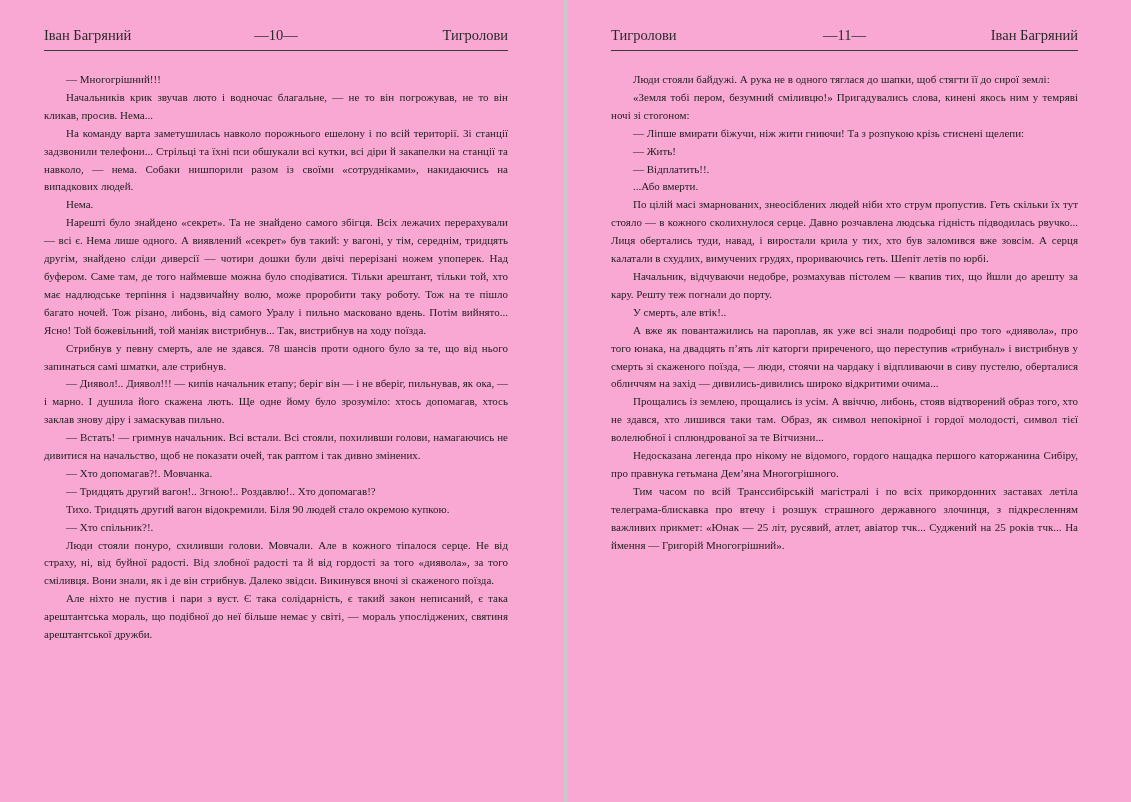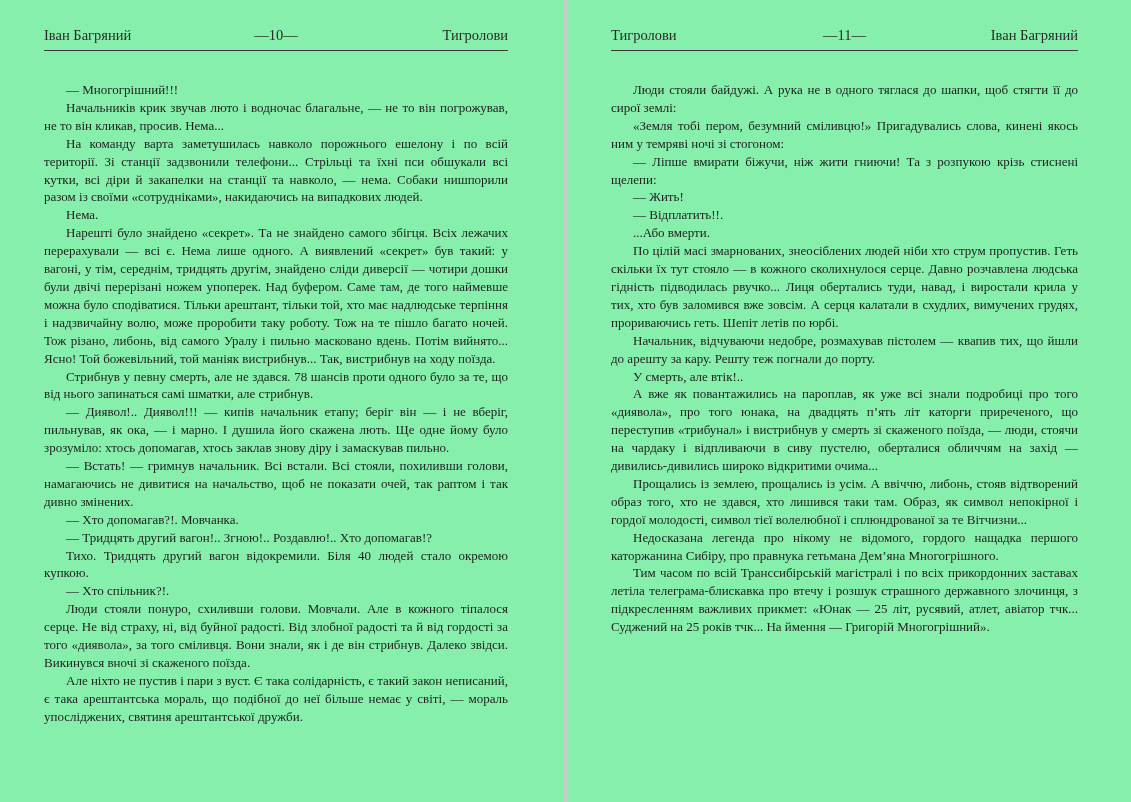--- a/index.html
+++ b/index.html
@@ -13,21 +13,21 @@
     display: flex;
     width: 1131px;
     height: 802px;
     background: #ffffff;
     font-family: "Liberation Serif", "DejaVu Serif", serif;
     color: #1e1e1e;
   }
   .page {
     box-sizing: border-box;
     overflow: hidden;
-    background: #86efac;
+    background: #f9a8d4;
   }
   .page.left  { width: 564px; padding: 27px 56px 0 44px; }
   .page.right { width: 563px; padding: 27px 53px 0 43px; }
   .spine {
     width: 4px;
     height: 802px;
     background: #c9c9c9;
     flex: none;
   }
   .running-head {
@@ -36,22 +36,22 @@
     font-size: 14.5px;
     line-height: 17px;
     color: #2a2a2a;
     border-bottom: 1px solid #3a3a3a;
     padding-bottom: 6px;
   }
   .rh-left   { flex: 1; text-align: left; }
   .rh-center { flex: none; }
   .rh-right  { flex: 1; text-align: right; }
   .page-body {
-    margin-top: 30px;
-    font-size: 13px;
+    margin-top: 20px;
+    font-size: 11px;
     line-height: 17.9px;
     text-align: justify;
   }
   .page-body p {
     margin: 0;
     padding: 0;
     text-indent: 22px;
   }
 </style>
 </head>
@@ -69,21 +69,21 @@
       <p>— Многогрішний!!!</p>
       <p>Начальників крик звучав люто і водночас благальне, — не то він погрожував, не то він кликав, просив. Нема...</p>
       <p>На команду варта заметушилась навколо порожнього ешелону і по всій території. Зі станції задзвонили телефони... Стрільці та їхні пси обшукали всі кутки, всі діри й закапелки на станції та навколо, — нема. Собаки нишпорили разом із своїми «сотрудніками», накидаючись на випадкових людей.</p>
       <p>Нема.</p>
       <p>Нарешті було знайдено «секрет». Та не знайдено самого збігця. Всіх лежачих перерахували — всі є. Нема лише одного. А виявлений «секрет» був такий: у вагоні, у тім, середнім, тридцять другім, знайдено сліди диверсії — чотири дошки були двічі перерізані ножем упоперек. Над буфером. Саме там, де того наймевше можна було сподіватися. Тільки арештант, тільки той, хто має надлюдське терпіння і надзвичайну волю, може проробити таку роботу. Тож на те пішло багато ночей. Тож різано, либонь, від самого Уралу і пильно масковано вдень. Потім вийнято... Ясно! Той божевільний, той маніяк вистрибнув... Так, вистрибнув на ходу поїзда.</p>
       <p>Стрибнув у певну смерть, але не здався. 78 шансів проти одного було за те, що від нього запинаться самі шматки, але стрибнув.</p>
       <p>— Диявол!.. Диявол!!! — кипів начальник етапу; беріг він — і не вберіг, пильнував, як ока, — і марно. І душила його скажена лють. Ще одне йому було зрозуміло: хтось допомагав, хтось заклав знову діру і замаскував пильно.</p>
       <p>— Встать! — гримнув начальник. Всі встали. Всі стояли, похиливши голови, намагаючись не дивитися на начальство, щоб не показати очей, так раптом і так дивно змінених.</p>
       <p>— Хто допомагав?!. Мовчанка.</p>
       <p>— Тридцять другий вагон!.. Згною!.. Роздавлю!.. Хто допомагав!?</p>
-      <p>Тихо. Тридцять другий вагон відокремили. Біля 40 людей стало окремою купкою.</p>
+      <p>Тихо. Тридцять другий вагон відокремили. Біля 90 людей стало окремою купкою.</p>
       <p>— Хто спільник?!.</p>
       <p>Люди стояли понуро, схиливши голови. Мовчали. Але в кожного тіпалося серце. Не від страху, ні, від буйної радості. Від злобної радості та й від гордості за того «диявола», за того сміливця. Вони знали, як і де він стрибнув. Далеко звідси. Викинувся вночі зі скаженого поїзда.</p>
       <p>Але ніхто не пустив і пари з вуст. Є така солідарність, є такий закон неписаний, є така арештантська мораль, що подібної до неї більше немає у світі, — мораль упосліджених, святиня арештантської дружби.</p>
     </div>
   </div>
 
   <div class="spine"></div>
 
   <div class="page right">
     <div class="running-head">

